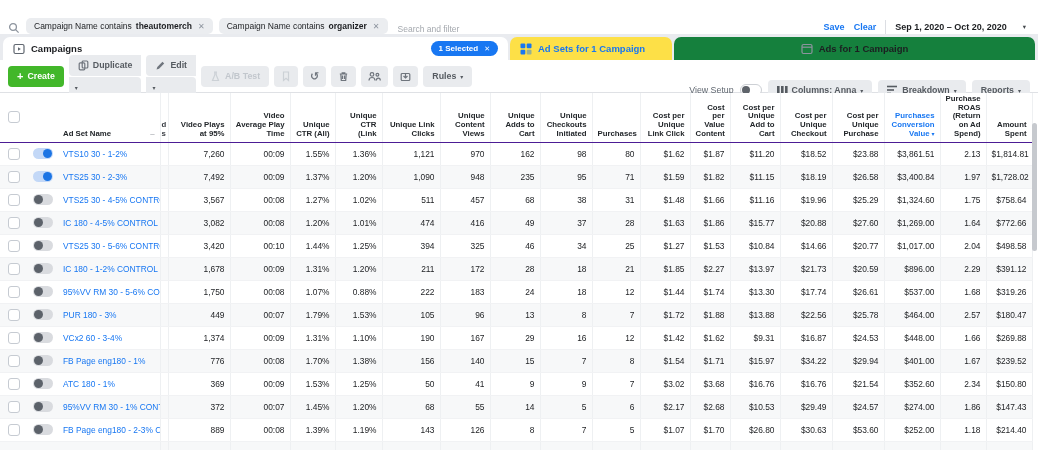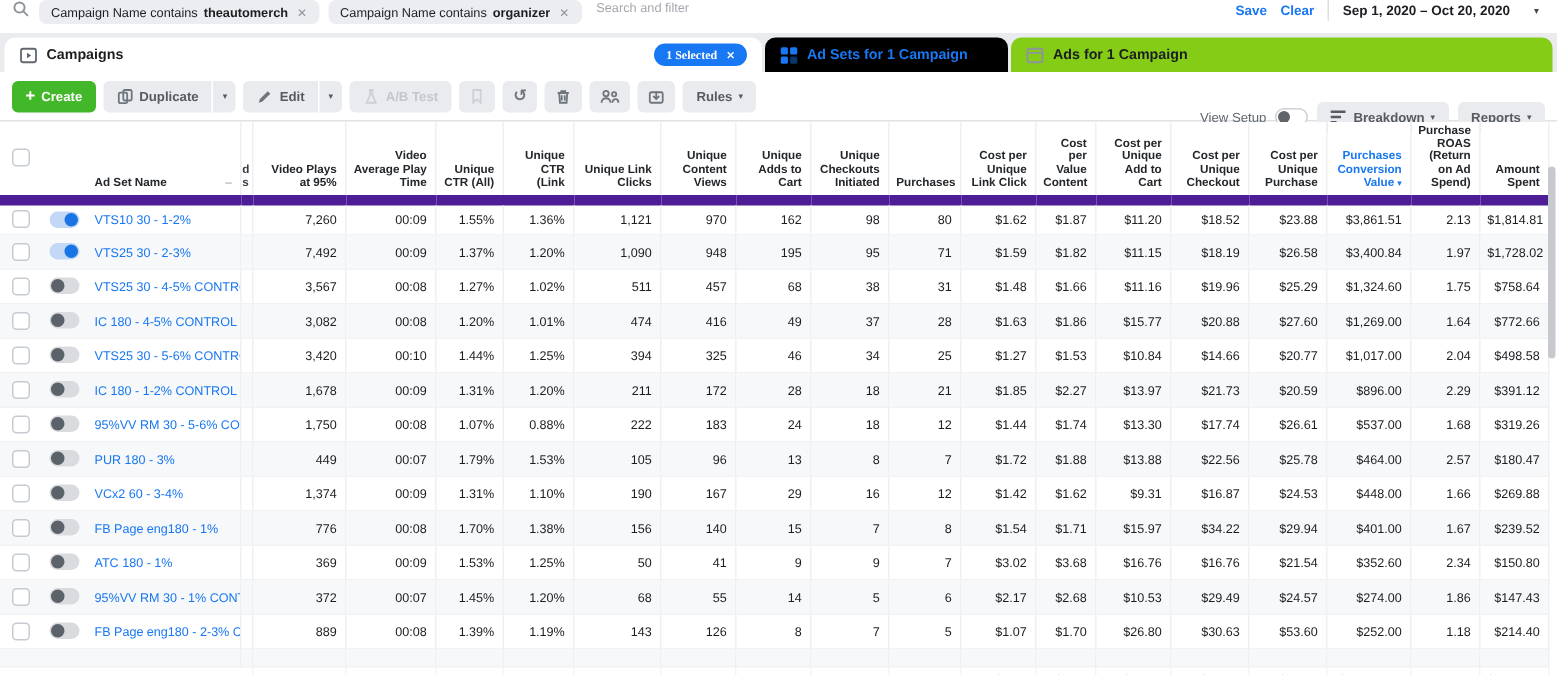--- a/index.html
+++ b/index.html
@@ -1,74 +1,74 @@
 <!DOCTYPE html>
 <html><head>
 <meta charset="utf-8">
 <style>
   * { box-sizing: border-box; margin: 0; padding: 0; }
   html,body { width: 1038px; height: 450px; overflow: hidden; background: #fff;
     font-family: "Liberation Sans", "DejaVu Sans", sans-serif; color: #1c1e21; }
 
   
-  .filterbar { height: 22px; display: flex; align-items: flex-start; padding: 0 8px; gap: 6px; background: #fff; }
+  .filterbar { height: 22px; display: flex; align-items: flex-end; padding: 0 8px; gap: 6px; background: #fff; margin-top: 12px; }
   .sicon { display: flex; align-items: center; }
   .chip { display: flex; align-items: center; gap: 4px; background: #ebedf0; border-radius: 5px;
     height: 16px; padding: 0 8px; font-size: 8.5px; white-space: nowrap; cursor: pointer; }
   .chip b { font-weight: bold; }
   .chip .x { color: #8d949e; font-size: 8px; margin-left: 2px; }
   .search-ph { font-size: 8.5px; color: #a4a8ae; margin-left: 4px; flex: 1; }
   .fb-right { margin-left: auto; display: flex; align-items: center; gap: 9px; }
   .bluelink { color: #1877f2; font-size: 9px; font-weight: bold; cursor: pointer; }
   .vdiv { width: 1px; height: 14px; background: #dcdee3; }
   .daterange { font-size: 9px; font-weight: bold; display: flex; gap: 16px; align-items: center; cursor: pointer; padding-right: 4px; }
   .caret { font-size: 6.5px; color: #44484d; }
 
   
   .tabstrip { height: 26px; background: #e9ebef; display: flex; align-items: flex-end; padding: 0 3px; gap: 2px; }
   .tab { height: 23px; border-radius: 7px 7px 0 0; display: flex; align-items: center;
     padding: 0 10px; font-size: 9.5px; font-weight: bold; gap: 6px; cursor: pointer; white-space: nowrap; }
   .tab-campaigns { flex: 0 0 505px; background: #fff; }
-  .tab-adsets { flex: 0 0 162px; background: #000000; color: #1877f2; align-items: center; }
-  .tab-ads { flex: 1 1 auto; background: #84cc16; }
+  .tab-adsets { flex: 0 0 162px; background: #fde047; color: #1877f2; align-items: center; }
+  .tab-ads { flex: 1 1 auto; background: #15803d; justify-content: center; }
   .pill { margin-left: auto; background: #1877f2; color: #fff; font-size: 8px; font-weight: bold;
-    border-radius: 9px; height: 15px; display: flex; align-items: center; padding: 0 8px; gap: 6px; cursor: pointer; font-family: Liberation Serif, serif; }
+    border-radius: 9px; height: 15px; display: flex; align-items: center; padding: 0 8px; gap: 6px; cursor: pointer; }
   .pill .x { font-size: 7px; opacity: .95; }
 
   
   .toolbar { height: 33px; display: flex; align-items: center; padding: 0 8px; gap: 5px;
     background: #fff; border-bottom: 1px solid #dfe1e5; }
   .btn { height: 21px; border: none; border-radius: 4px; background: #e9ebee; display: flex; align-items: center;
     gap: 4px; padding: 0 9px; font-size: 8.8px; font-weight: bold; color: #565b61; cursor: pointer;
     font-family: inherit; white-space: nowrap; }
   .btn.green { background: #42b72a; color: #fff; }
   .btn.green .plus { font-size: 11px; font-weight: bold; line-height: 1; }
   .btn.iconbtn { padding: 0 7px; }
   .btn.disabled { color: #c2c7cd; }
   .btn.disabled svg { stroke: #ccd1d6; }
   .btn svg { stroke: #6f757d; fill: none; stroke-width: 1.2; }
-  .grp { display: flex; gap: 1px; }
+  .grp { display: flex; gap: 1px; flex-direction: column; }
   .grp .btn:first-child { border-radius: 4px 0 0 4px; }
   .grp .btn:last-child { border-radius: 0 4px 4px 0; padding: 0 6px; }
   .bcaret { font-size: 6px; }
   .undo-glyph { font-size: 11px; color: #6f757d; line-height: 1; }
   .tb-right { margin-left: auto; display: flex; align-items: center; gap: 6px; margin-top: 28px; }
   .vslabel { font-size: 8.8px; color: #606770; }
   .vtoggle { width: 22px; height: 12px; border-radius: 7px; background: #fff; border: 1px solid #cdd0d5;
     position: relative; display: inline-block; cursor: pointer; }
   .vtoggle .k { position: absolute; left: 1px; top: 1px; width: 8px; height: 8px; border-radius: 50%; background: #5f646b; }
   .colsicon rect { fill: #565b61; stroke: none; }
   .bdicon line { stroke: #565b61; stroke-width: 1.6; }
 
   
   .table-wrap { position: relative; height: 369px; }
   table { border-collapse: collapse; table-layout: fixed; width: 1032px; }
   th, td { overflow: hidden; }
   thead th { height: 27px; vertical-align: bottom; font-size: 7.8px; line-height: 1.12; font-weight: bold;
-    color: #23272b; text-align: right; padding: 2px 5px 3px; border-bottom: 7px solid #4c1d95;
+    color: #23272b; text-align: right; padding: 2px 5px 3px; border-bottom: 1px solid #4c1d95;
     border-right: 1px solid #eef0f2; background: #fff; cursor: pointer; }
   thead th.col-cb, thead th.col-toggle { border-right: none; text-align: center; vertical-align: middle; }
   thead th.col-name { text-align: left; }
   thead th.sorted .hlabel, thead th.sorted .scaret { color: #1877f2; }
   .scaret { font-size: 6px; margin-left: 2px; }
   .namesort { float: right; color: #90949c; font-weight: normal; }
   .col-sliver { padding: 2px 1px 3px; }
   .frag { display: block; text-align: left; color: #3a3e44; font-size: 7.8px; font-weight: bold; }
 
   tbody td { height: 23px; font-size: 8.4px; text-align: right; padding: 0 5px;
@@ -223,20 +223,29 @@
   <button class="btn">
     <span>Rules</span>
     <span class="bcaret">▾</span>
   </button>
 
   <div class="tb-right">
     <span class="vslabel">View Setup</span>
     <span class="vtoggle">
         <span class="k"></span>
       </span>
+    <button class="btn">
+      <svg class="colsicon" width="11" height="10" viewBox="0 0 11 10">
+          <rect x="0" y="1" width="2.6" height="8"></rect>
+          <rect x="4" y="1" width="2.6" height="8"></rect>
+          <rect x="8" y="1" width="2.6" height="8"></rect>
+        </svg>
+      <span>Columns: Anna</span>
+      <span class="bcaret">▾</span>
+    </button>
     <button class="btn">
       <svg class="bdicon" width="11" height="10" viewBox="0 0 11 10">
           <line x1="0" y1="1.5" x2="10" y2="1.5"></line>
           <line x1="0" y1="5" x2="7" y2="5"></line>
           <line x1="0" y1="8.5" x2="4" y2="8.5"></line>
         </svg>
       <span>Breakdown</span>
       <span class="bcaret">▾</span>
     </button>
     <button class="btn">
@@ -327,21 +336,21 @@
           <td class="col-cb"><span class="cb"></span></td>
           <td class="col-toggle"><span class="sw on"><span class="knob"></span></span></td>
           <td class="col-name"><a class="adset-link">VTS25 30 - 2-3%</a></td>
           <td class="col-sliver"></td>
           <td class="num">7,492</td>
           <td class="num">00:09</td>
           <td class="num">1.37%</td>
           <td class="num">1.20%</td>
           <td class="num">1,090</td>
           <td class="num">948</td>
-          <td class="num">195</td>
+          <td class="num">235</td>
           <td class="num">95</td>
           <td class="num">71</td>
           <td class="num">$1.59</td>
           <td class="num">$1.82</td>
           <td class="num">$11.15</td>
           <td class="num">$18.19</td>
           <td class="num">$26.58</td>
           <td class="num">$3,400.84</td>
           <td class="num">1.97</td>
           <td class="num">$1,728.02</td>

